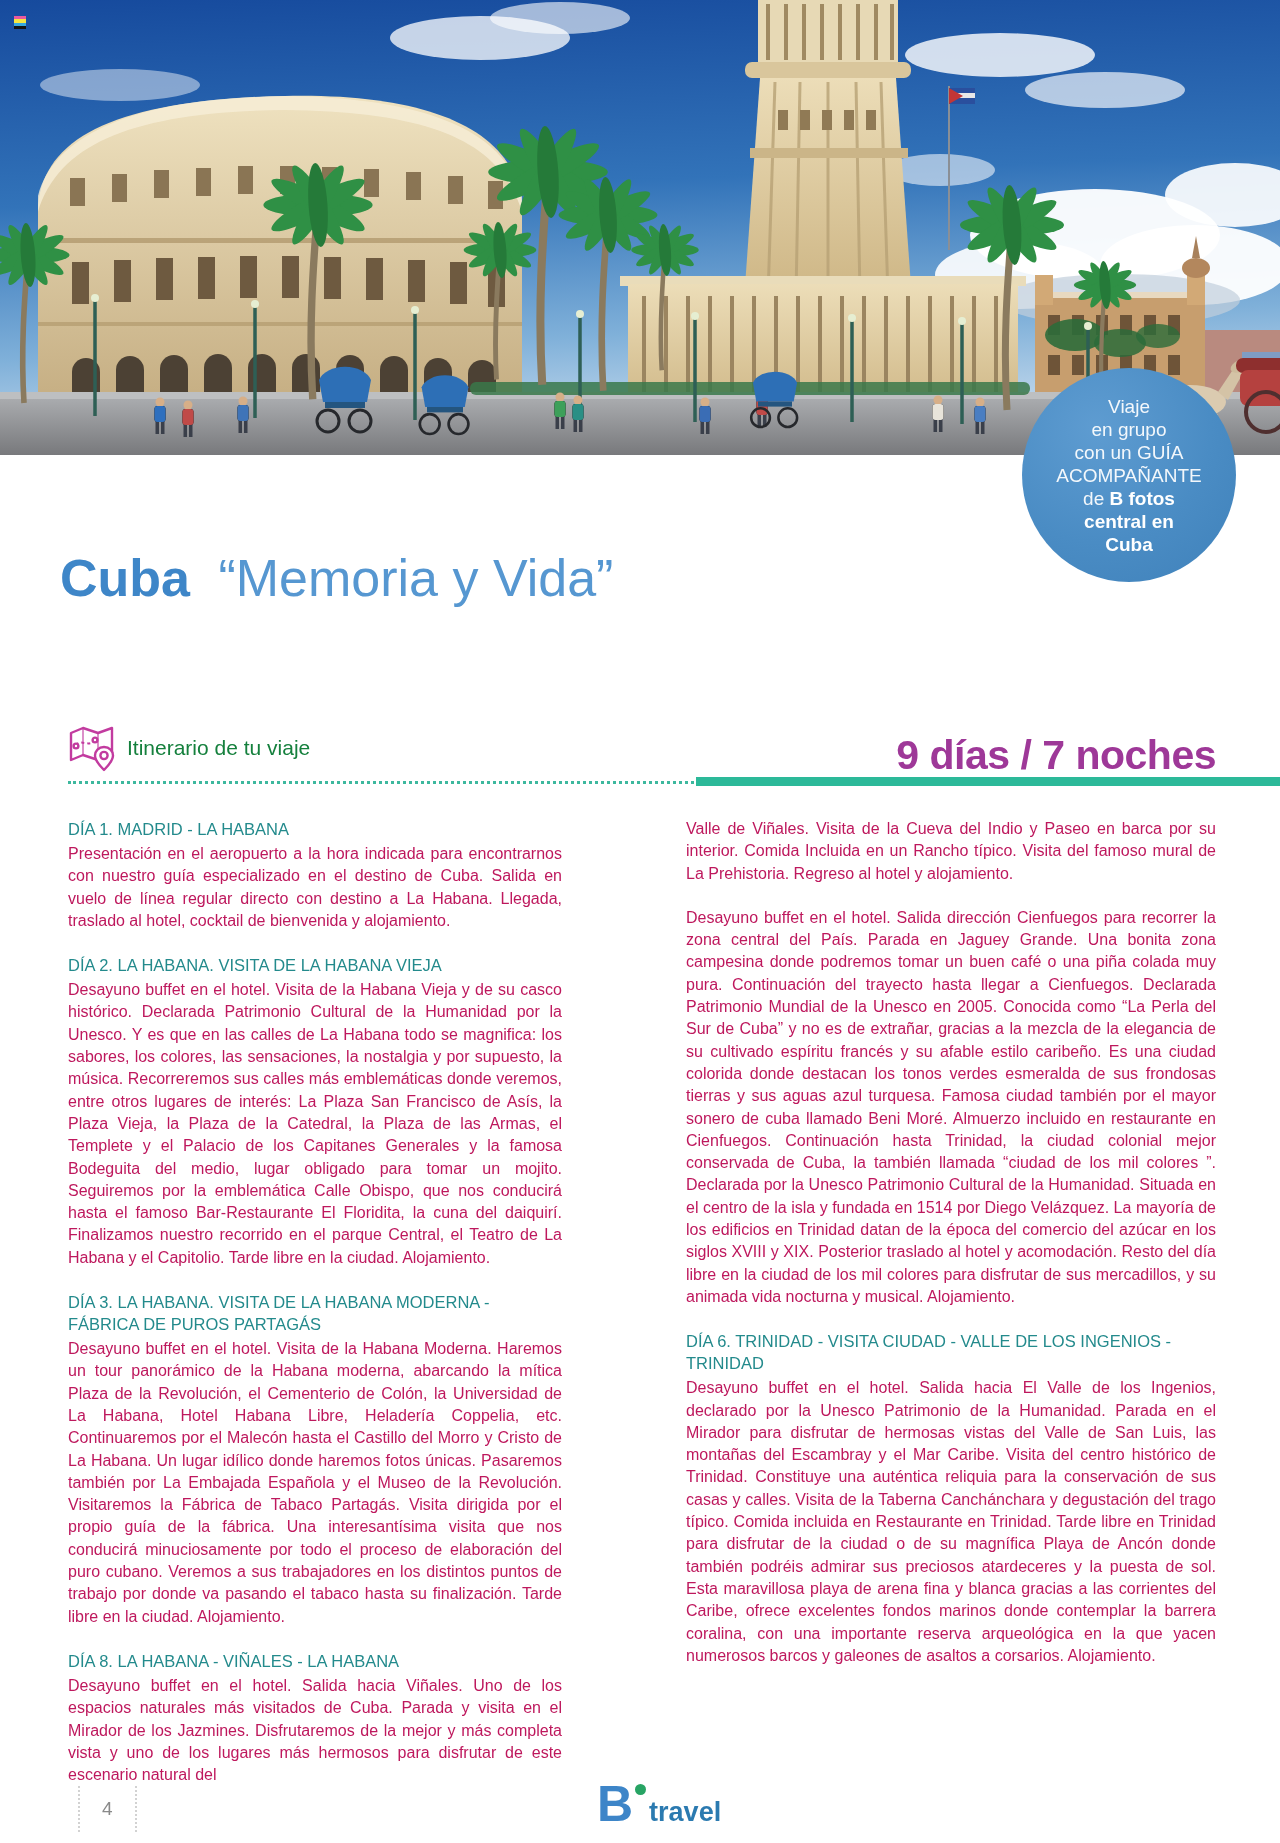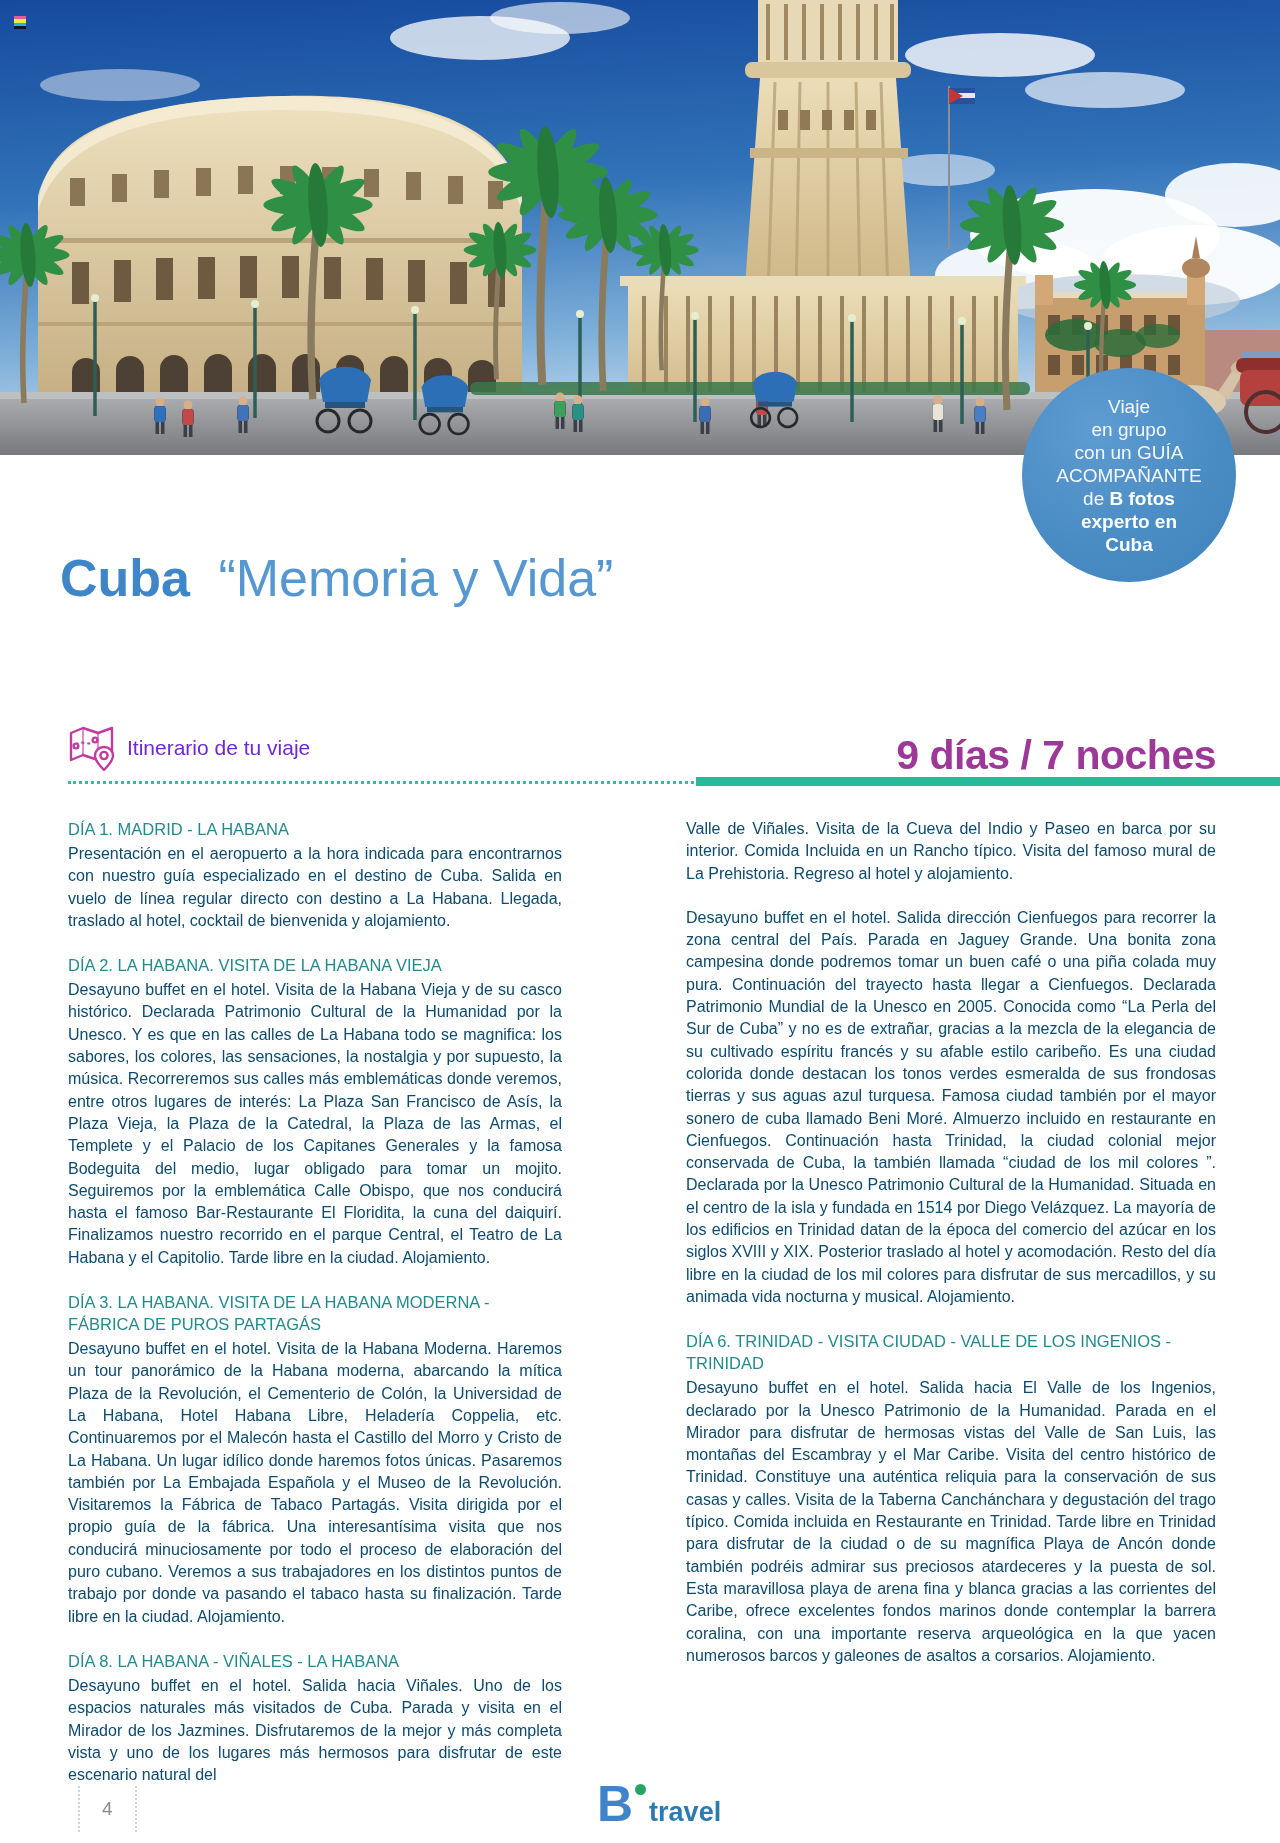--- a/index.html
+++ b/index.html
@@ -23,35 +23,35 @@
   .badge-line b, .badge-bold { font-weight:700; color:#ffffff; }
 
   
   .title { position:absolute; left:60px; top:548px; margin:0; font-size:52px; line-height:60px; white-space:nowrap; }
   .title-brand { font-weight:700; color:#3e86c8; }
   .title-quote { font-weight:400; color:#5697d1; margin-left:14px; }
 
   
   .section-head { position:absolute; left:68px; right:64px; top:712px; height:64px;
                   display:flex; justify-content:space-between; align-items:flex-end; }
-  .itin-label { display:flex; align-items:center; gap:11px; color:#6d28d9; font-size:21px; padding-bottom:3px; }
+  .itin-label { display:flex; align-items:center; gap:11px; color:#15803d; font-size:21px; padding-bottom:3px; }
   .duration { color:#9e3898; font-size:41px; font-weight:700; letter-spacing:-0.5px; line-height:1; }
 
   
   .rule { position:absolute; left:0; right:0; top:776px; height:10px; }
   .rule-dotted { position:absolute; left:68px; width:626px; top:5px; height:0; border-top:3px dotted #3db89e; }
   .rule-solid  { position:absolute; left:696px; right:0; top:1px; height:9px; background:#2cb999; }
 
   
   .columns { position:absolute; left:68px; top:818px; width:1148px;
              display:grid; grid-template-columns:494px 530px; column-gap:124px; }
   .day { margin:0 0 22px 0; }
   .day-head { margin:0 0 3px 0; font-size:16.5px; line-height:22px; color:#238a8c; font-weight:400; }
   .day-route { font-weight:400; }
-  .day-body { margin:0; font-size:16px; line-height:22.3px; color:#0c4a6e; text-align:justify; }
+  .day-body { margin:0; font-size:16px; line-height:22.3px; color:#be185d; text-align:justify; }
 
   
   .pagenum-block { position:absolute; left:78px; top:1786px; display:flex; align-items:center; }
   .tick { width:0; height:46px; border-left:2px dotted #d2d2d2; }
   .page-num { margin:0 22px; font-size:19px; color:#8a8a8a; }
   .logo { position:absolute; left:597px; top:1778px; display:flex; align-items:baseline; }
   .logo-b { font-size:50px; font-weight:700; color:#3d85c8; line-height:52px; }
   .logo-dot { width:11px; height:11px; background:#27a464; border-radius:50%; align-self:flex-start; margin:6px 0 0 2px; }
   .logo-travel { font-size:27px; font-weight:700; color:#2b7ab0; margin-left:3px; }
 </style>
@@ -367,21 +367,21 @@
       </g>
     </svg>
   </div>
 
   <div class="badge">
     <div class="badge-line">Viaje</div>
     <div class="badge-line">en grupo</div>
     <div class="badge-line">con un GUÍA</div>
     <div class="badge-line">ACOMPAÑANTE</div>
     <div class="badge-line"><span>de </span><b>B fotos</b></div>
-    <div class="badge-line badge-bold">experto en</div>
+    <div class="badge-line badge-bold">central en</div>
     <div class="badge-line badge-bold">Cuba</div>
   </div>
 
   <h1 class="title">
     <span class="title-brand">Cuba</span>
     <span class="title-quote">“Memoria y Vida”</span>
   </h1>
 
   <div class="section-head">
     <div class="itin-label">

